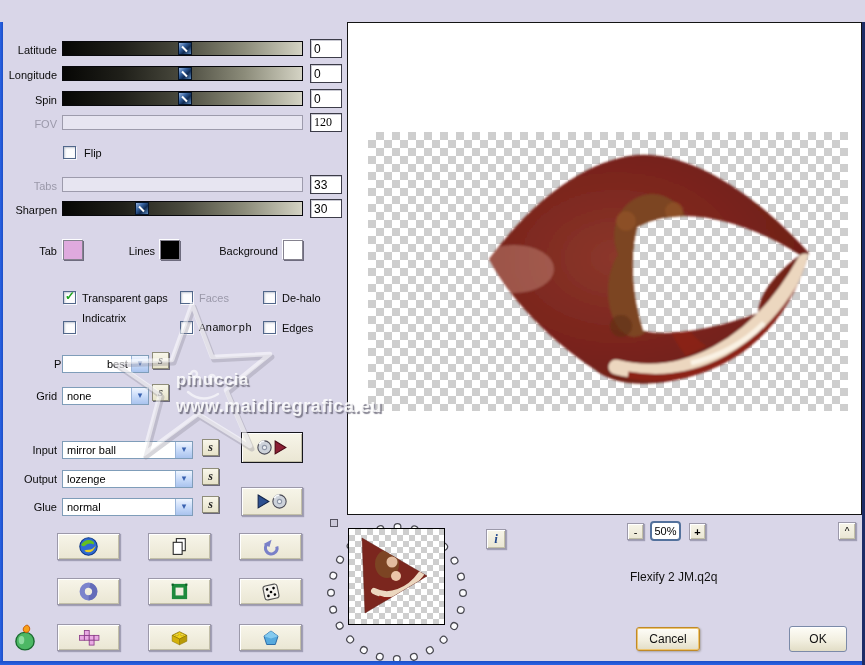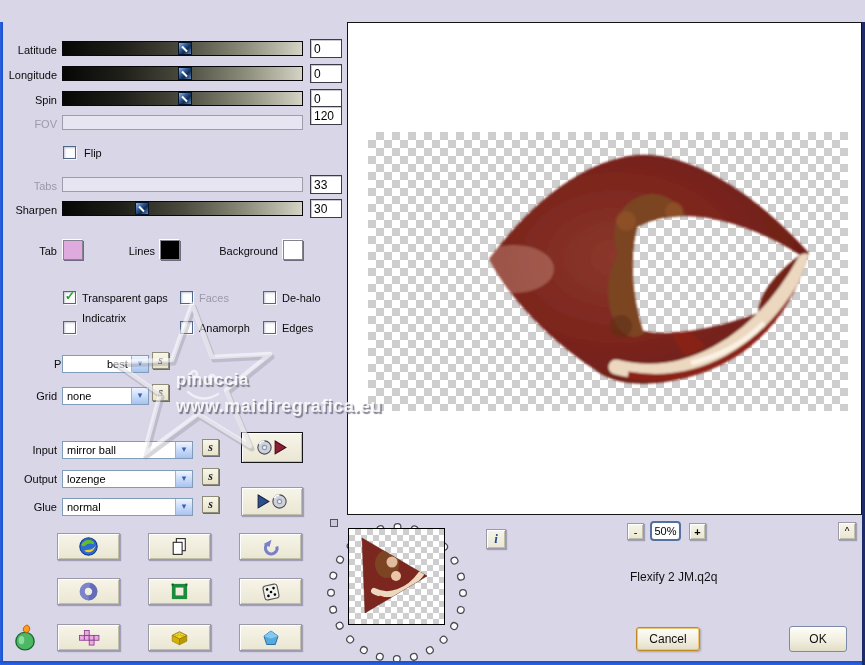--- a/index.html
+++ b/index.html
@@ -92,21 +92,21 @@
   <input class="abs vbox" style="left: 310px; top: 64px;" value="0">
 
   <div class="abs lbl" style="left:0;top:94px;width:57px;">Spin</div>
   <div class="abs slider" style="left:62px;top:91px;width:241px;">
     <div class="thumb" style="left:48%;"></div>
   </div>
   <input class="abs vbox" style="left: 310px; top: 89px;" value="0">
 
   <div class="abs lbl dlbl" style="left:0;top:118px;width:57px;">FOV</div>
   <div class="abs slider dis" style="left:62px;top:115px;width:241px;"></div>
-  <input class="abs vbox" style="left: 310px; top: 106px;" value="120">
+  <input class="abs vbox" style="left: 310px; top: 113px; font-family: Liberation Serif, serif;" value="120">
 
   <div class="abs cb" style="left:63px;top:146px;"></div>
   <div class="abs lbl" style="left:84px;top:147px;width:40px;text-align:left;">Flip</div>
 
   <div class="abs lbl dlbl" style="left:0;top:180px;width:57px;">Tabs</div>
   <div class="abs slider dis" style="left:62px;top:177px;width:241px;"></div>
   <input class="abs vbox" style="left: 310px; top: 175px;" value="33">
 
   <div class="abs lbl" style="left:0;top:204px;width:57px;">Sharpen</div>
   <div class="abs slider" style="left:62px;top:201px;width:241px;">
@@ -131,21 +131,21 @@
   <div class="abs cb" style="left:180px;top:291px;"></div>
   <div class="abs lbl dlbl" style="left:199px;top:292px;width:50px;text-align:left;">Faces</div>
 
   <div class="abs cb" style="left:263px;top:291px;"></div>
   <div class="abs lbl" style="left:282px;top:292px;width:55px;text-align:left;">De-halo</div>
 
   <div class="abs cb" style="left:63px;top:321px;"></div>
   <div class="abs lbl" style="left:82px;top:312px;width:60px;text-align:left;">Indicatrix</div>
 
   <div class="abs cb" style="left:180px;top:321px;"></div>
-  <div class="abs lbl" style="left:199px;top:322px;width:60px;text-align:left;">Anamorph</div>
+  <div class="abs lbl" style="left:199px;top:322px;width:60px;text-align:left;font-family:Liberation Mono, monospace;">Anamorph</div>
 
   <div class="abs cb" style="left:263px;top:321px;"></div>
   <div class="abs lbl" style="left:282px;top:322px;width:50px;text-align:left;">Edges</div>
 
   <div class="abs lbl" style="left:0;top:358px;width:57px;margin-left:36px;">Preview</div>
   <div class="abs combo" style="left:62px;top:355px;width:87px;padding-left:40px;">
     <span class="val">best</span>
     <span class="cbtn">▾</span>
   </div>
   <div class="abs sbtn" style="left:152px;top:352px;">s</div>

